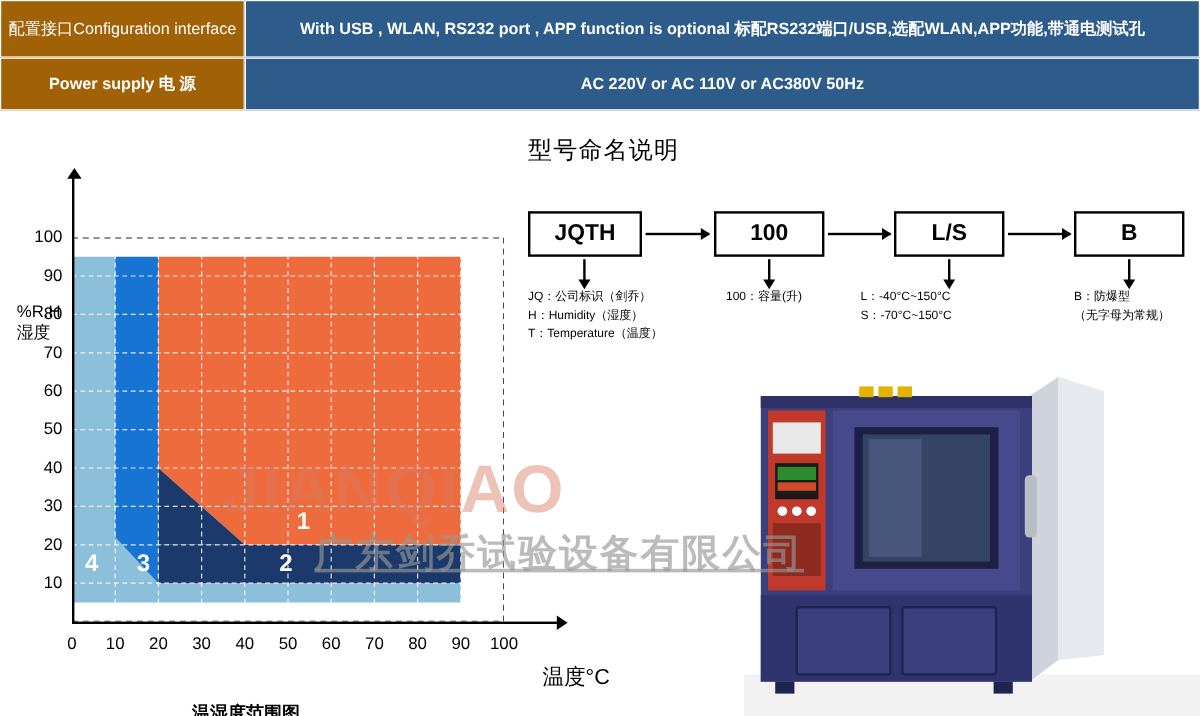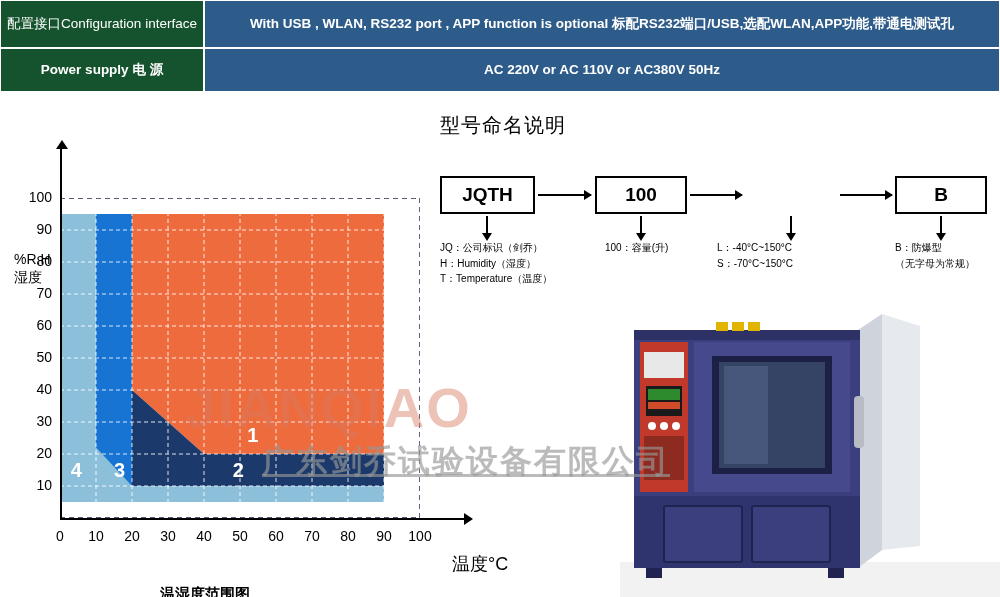--- a/index.html
+++ b/index.html
@@ -6,21 +6,21 @@
   body{
     width:1000px;height:597px;position:relative;overflow:hidden;
     background:#ffffff;
     font-family:"Liberation Sans", sans-serif;
     color:#000;
   }
   
   .spec-table{position:absolute;left:0;top:0;width:1000px;}
   .spec-row{display:flex;width:100%;box-sizing:border-box;}
   .spec-row .lbl{
-    width:204px;min-height:44px;background:#14532d;color:#fff;
+    width:204px;min-height:44px;background:#a16207;color:#fff;
     display:flex;align-items:center;justify-content:center;text-align:center;
     font-size:13.5px;line-height:1.25;box-sizing:border-box;
     border:1px solid #ffffff;padding:2px 4px;font-weight:400;
   }
   .spec-row .val{
     flex:1;min-height:44px;background:#2e5c8a;color:#fff;
     display:flex;align-items:center;justify-content:center;text-align:center;
     font-size:13.5px;line-height:1.25;box-sizing:border-box;
     border:1px solid #ffffff;padding:2px 6px;font-weight:600;
   }
@@ -162,20 +162,21 @@
 
 <div class="naming">
   <h2>型号命名说明</h2>
 </div>
 
 <div class="boxrow">
   <div class="mbox" style="left:0px;width:95px;">JQTH</div>
   <div class="arrow" style="left:98px;width:53px;"></div>
   <div class="mbox" style="left:155px;width:92px;">100</div>
   <div class="arrow" style="left:250px;width:52px;"></div>
+  <div class="mbox" style="left:305px;width:92px;">L/S</div>
   <div class="arrow" style="left:400px;width:52px;"></div>
   <div class="mbox" style="left:455px;width:92px;">B</div>
 
   <div class="downarrow" style="left:46px;top:40px;"></div>
   <div class="downarrow" style="left:200px;top:40px;"></div>
   <div class="downarrow" style="left:350px;top:40px;"></div>
   <div class="downarrow" style="left:500px;top:40px;"></div>
 </div>
 
 <div class="legend-col" style="left:440px;top:240px;width:165px;">

